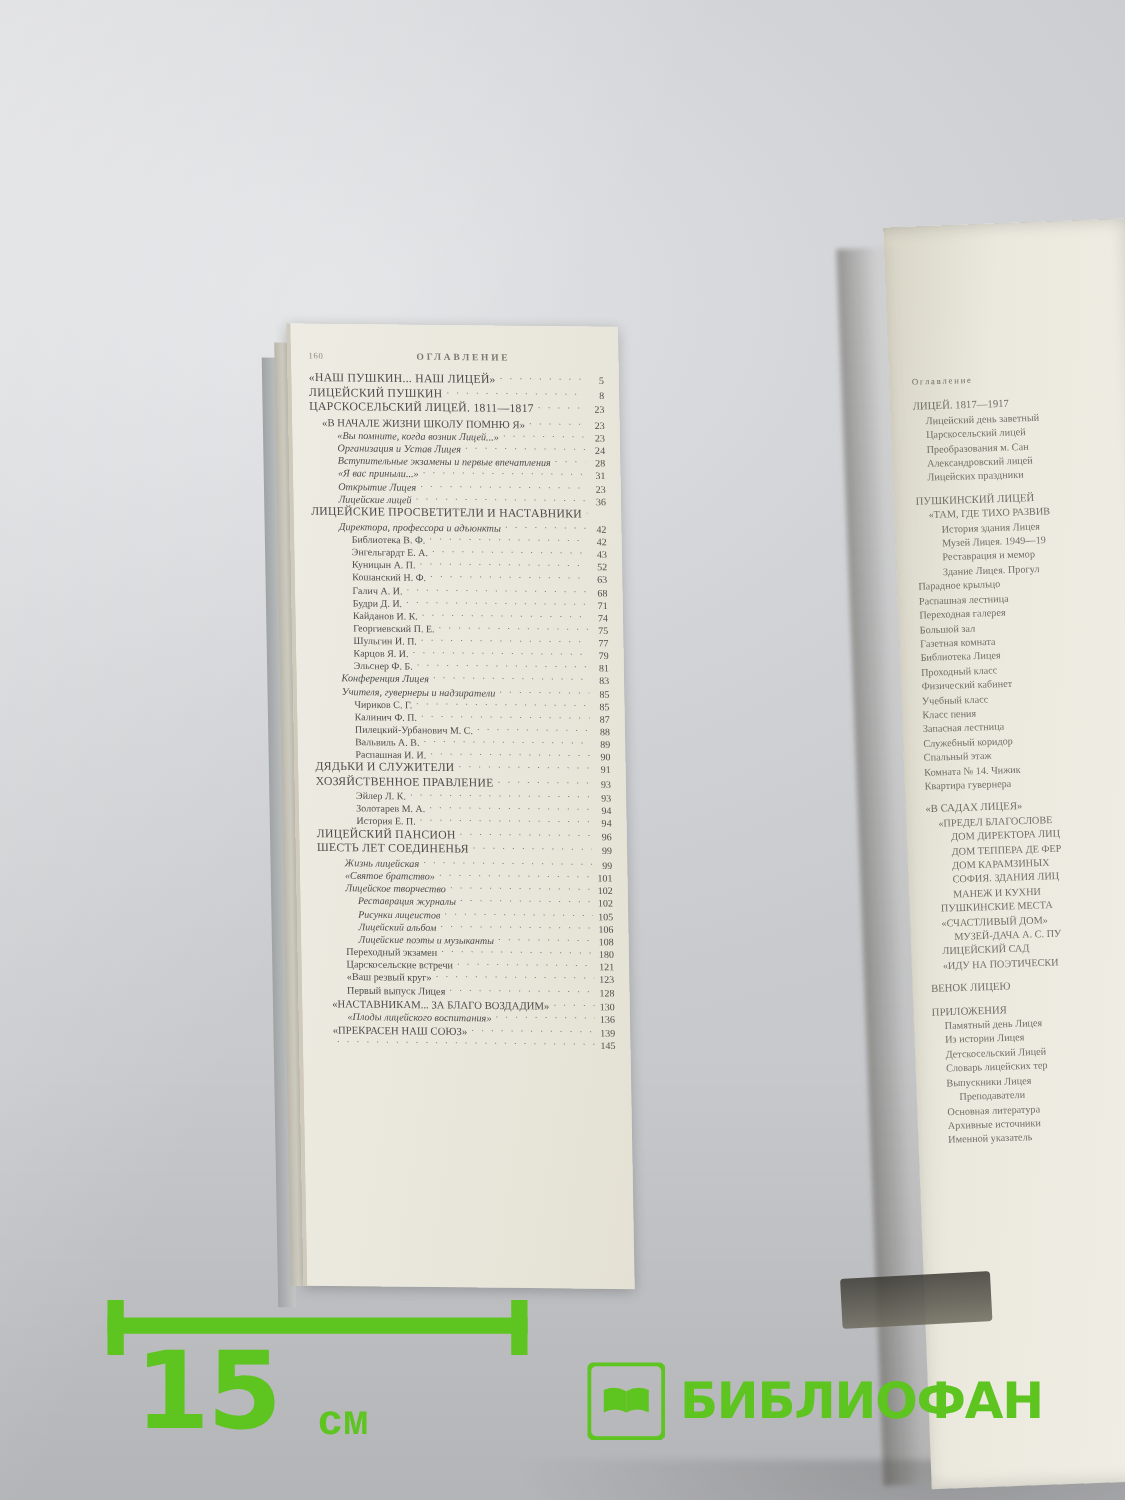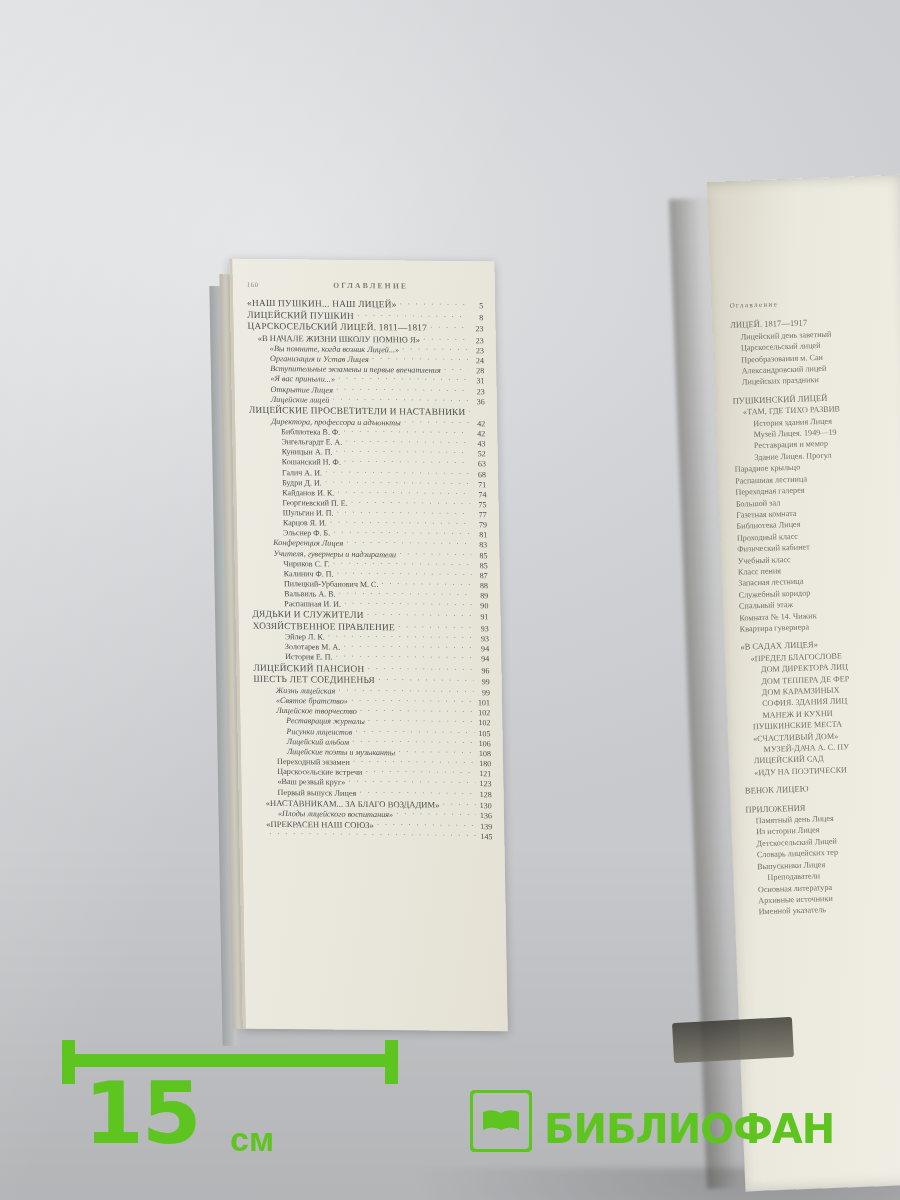--- a/index.html
+++ b/index.html
@@ -199,21 +199,21 @@
   }
   .rtext .rhead { font-size: 7px; letter-spacing: 1.4px; margin-bottom: 8px; }
   .rtext .rrow { white-space: nowrap; overflow: hidden; }
   .rtext .rsec { margin-top: 7px; font-size: 8.6px; }
   .rtext .ind1 { padding-left: 10px; }
   .rtext .ind2 { padding-left: 20px; }
 
   
   .ruler {
     position: absolute;
-    left: 62px;
+    left: 86px;
     top: 1040px;
     width: 381px;
     height: 60px;
   }
   .ruler .bar {
     position: absolute;
     left: 0; top: 14px;
     width: 336px; height: 13px;
     background: #5ec420;
   }
@@ -233,33 +233,33 @@
     font-weight: bold;
     font-size: 86px;
     color: #5ec420;
     line-height: 1;
     letter-spacing: -2px;
   }
   .ruler .unit {
     position: absolute;
     left: 168px;
     top: 82px;
-    font-family: Liberation Sans, sans-serif;
+    font-family: Liberation Mono, monospace;
     font-weight: bold;
     font-size: 34px;
     color: #5ec420;
     line-height: 1;
   }
 
   .brand {
     position: absolute;
     left: 470px;
     top: 1090px;
     display: flex;
-    align-items: flex-end;
+    align-items: center;
     gap: 12px;
   }
   .brand .logo {
     width: 62px; height: 62px;
     position: relative;
   }
   .brand .logo svg { display:block; }
   .brand .name {
     font-family: "DejaVu Sans", sans-serif;
     font-weight: bold;

